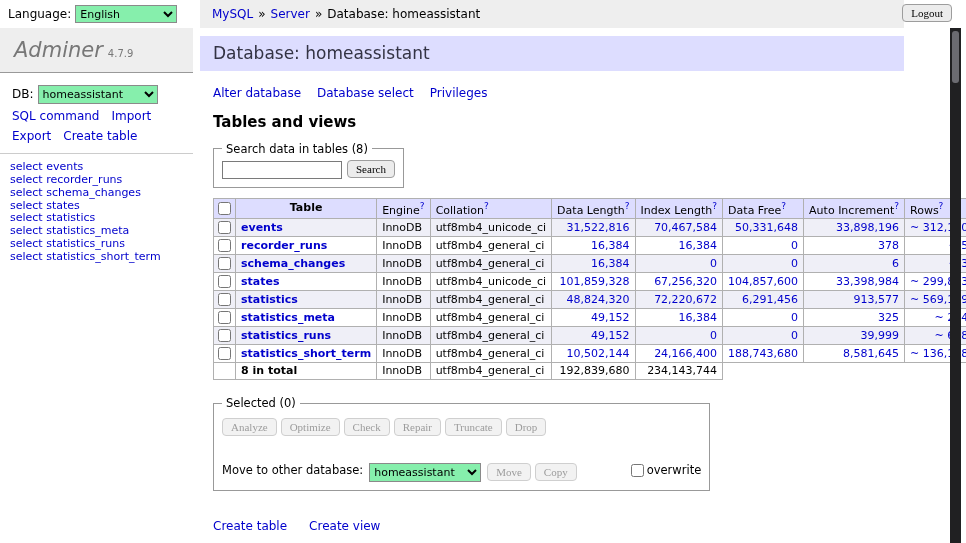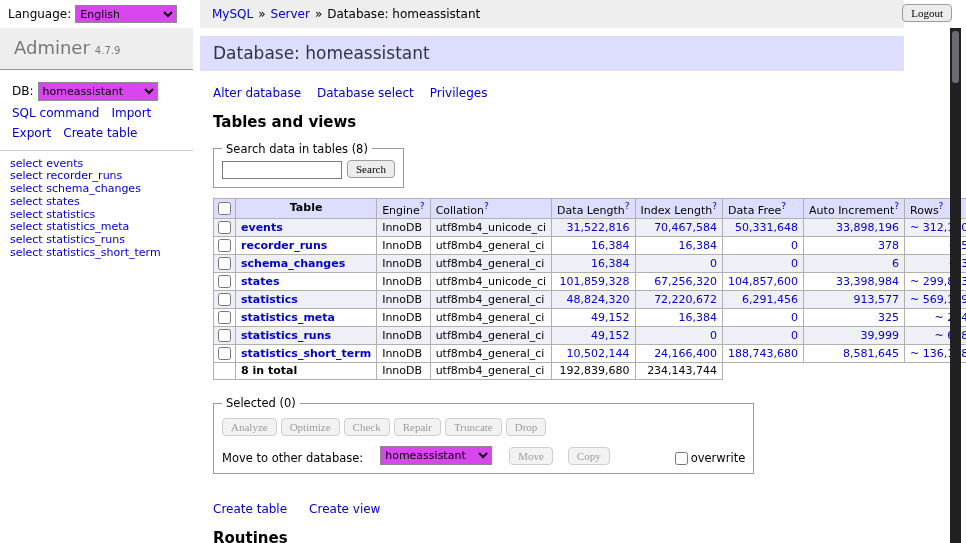--- a/index.html
+++ b/index.html
@@ -15,27 +15,27 @@
   
   .lang-bar { position: absolute; top: 0; left: 0; width: 200px; height: 28px; padding: 5px 0 0 8px; white-space: nowrap; }
   .lang-bar select { width: 102px; height: 18px; font-size: 11px; font-family: inherit; margin-left: 4px; }
   .breadcrumb { position: absolute; top: 0; left: 200px; width: 704px; height: 28px; background: #eeeeee; line-height: 28px; padding: 0 12px; font-size: 12px; white-space: nowrap; }
   .breadcrumb .sep { color: #000; margin: 0 5px; }
   .logout-btn { position: absolute; top: 4px; right: 14px; }
 
   
   button { font-family: Liberation Serif, serif; font-size: 11px; background: #ececec; border: 1px solid #9d9d9d; border-radius: 4px; padding: 2px 8px; color: #000; cursor: pointer; }
   button.disabled { color: #9c9c9c; border-color: #cfcfcf; background: #f2f2f2; cursor: default; }
-  select { font-family: inherit; font-size: 11px; border: 1px solid #8a8a8a; background: #d946ef; height: 19px; }
+  select { font-family: inherit; font-size: 11px; border: 1px solid #8a8a8a; background: #86efac; height: 19px; }
   input[type="text"] { font-family: inherit; font-size: 11px; border: 1px solid #7a7a7a; padding: 1px 3px; height: 18px; }
 
   
   .sidebar { position: absolute; top: 28px; left: 0; width: 193px; height: 515px; background: #fff; }
   .app-header { background: #eeeeee; border-bottom: 1px solid #999; padding: 9px 14px; }
-  .app-name { font-size: 18px; color: #777; }
+  .app-name { font-style: italic; font-size: 21px; color: #777; }
   .app-version { font-size: 10px; color: #777; margin-left: 5px; }
   .db-row { margin: 12px 0 4px 12px; font-size: 12px; white-space: nowrap; }
   .db-row select { width: 120px; margin-left: 4px; }
   .side-links { margin: 4px 0 0 12px; font-size: 12px; line-height: 16px; }
   .side-links a { margin-right: 12px; margin-top: 32px; }
   .side-sep { border-bottom: 1px solid #ccc; margin-top: 9px; }
   .table-list { margin: 7px 0 0 10px; font-size: 11px; line-height: 12.8px; }
   .table-list a { display: block; }
 
   
@@ -61,21 +61,21 @@
   .data .num { text-align: right; }
   .data th.tname { text-align: left; }
   .data th.tname a { font-weight: bold; }
   .data sup a { font-size: 9px; }
   .data tfoot th { text-align: left; }
   .data tfoot td, .data tfoot th { background: #fff; }
 
   .selected-fs { margin: 16px 0 0 13px; }
   .btn-row { margin: 4px 0 2px; }
   .btn-row button { margin-right: 4px; }
-  .move-row { margin-top: 10px; font-size: 11.5px; display: flex; align-items: flex-end; gap: 11px; }
+  .move-row { margin-top: 27px; font-size: 11.5px; display: flex; align-items: flex-start; }
   .move-row select { width: 112px; margin: 0 6px; }
   .move-row button { margin-right: 4px; }
   .move-row .ovw { margin-left: 6px; display: inline-flex; align-items: center; padding-left: 44px; }
   .move-row .ovw input { margin: 0 3px 0 0; }
 
   .create-links { margin: 28px 0 0 13px; font-size: 12px; }
   .create-links a { margin-right: 22px; }
 
   
   .scrollbar { position: absolute; top: 28px; left: 950px; width: 11px; height: 515px; background: #202022; }

